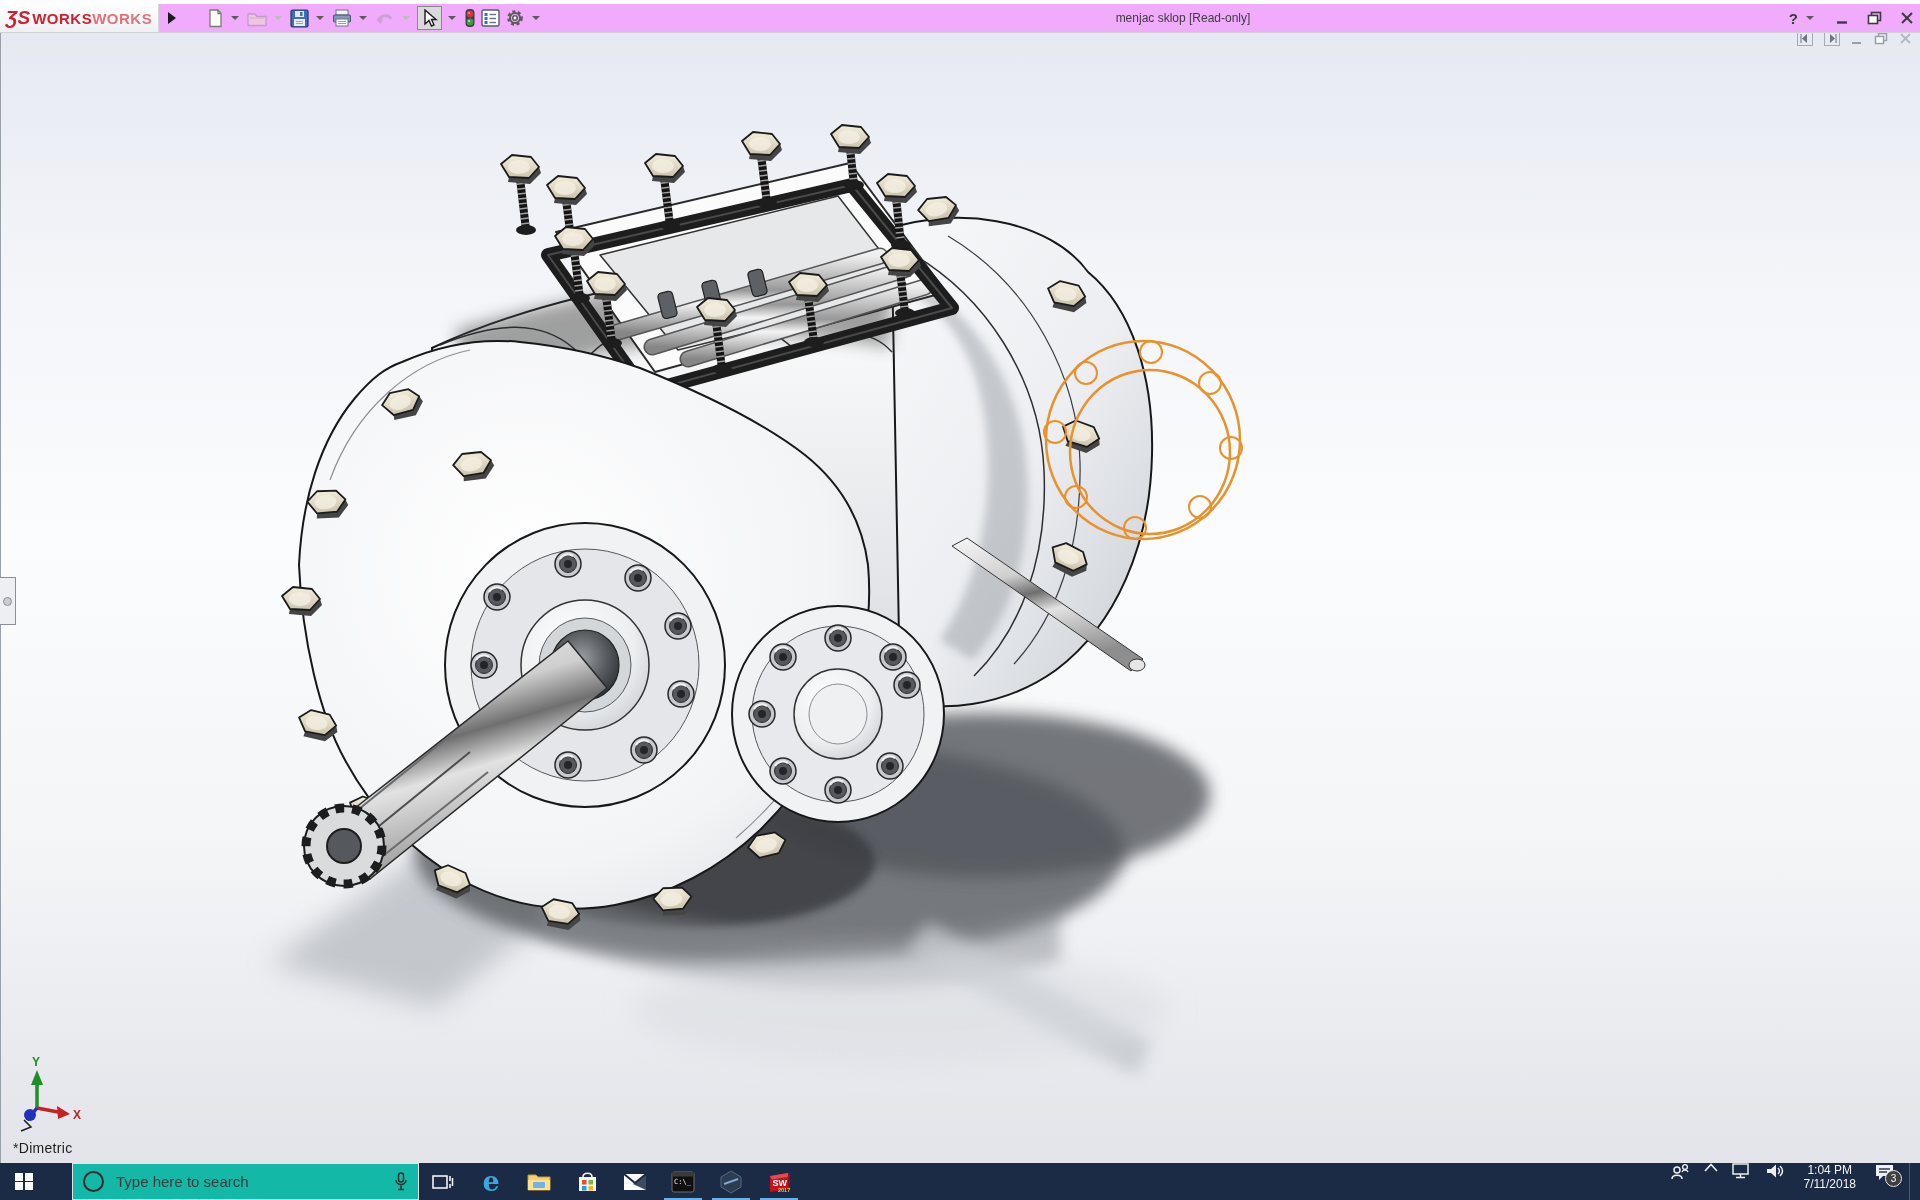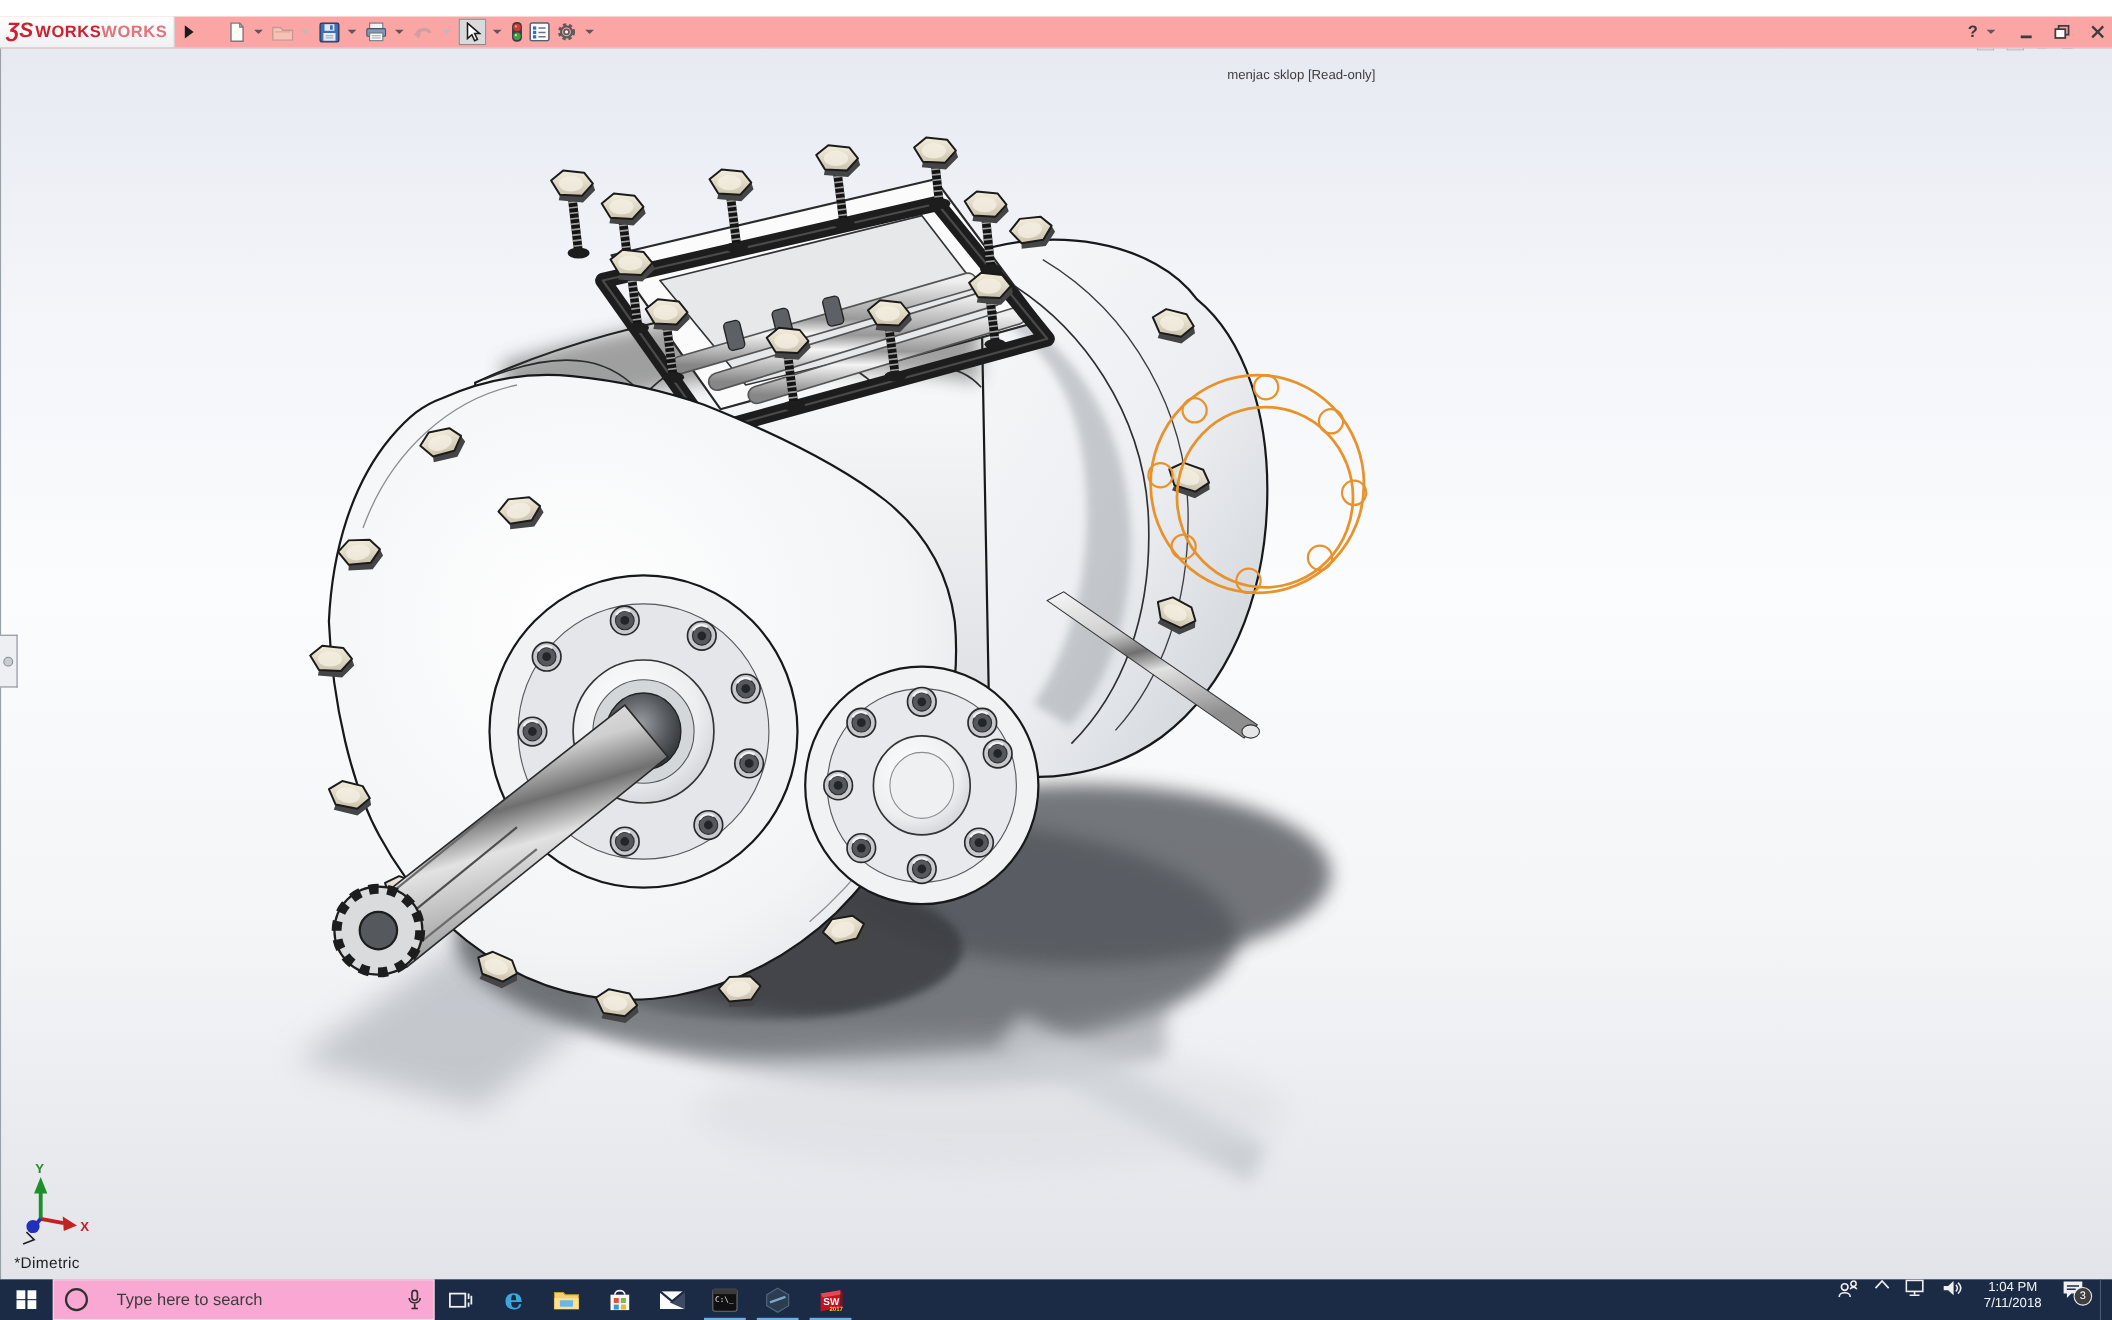--- a/index.html
+++ b/index.html
@@ -1,20 +1,20 @@
 <!DOCTYPE html>
 <html><head>
 <meta charset="utf-8">
 <style>
   html,body{margin:0;padding:0;background:#000;}
   .screen{position:relative;width:1920px;height:1200px;overflow:hidden;
     font-family:"Liberation Sans",sans-serif;background:#fff;}
 
   
-  .titlebar{position:absolute;top:15px;left:0;right:0;height:28px;background:#fca5a5;
+  .titlebar{position:absolute;top:4px;left:0;right:0;height:28px;background:#f0abfc;
     border-bottom:1px solid #cfd2d6;z-index:10;}
   .logo-block{position:absolute;left:0;top:0;width:158px;height:28px;
     background:linear-gradient(#ffffff,#eef0f2);display:flex;align-items:center;
     justify-content:center;border-right:1px solid #d7d7d7;}
   .logo-prefix{color:#d0202e;font-weight:bold;font-style:italic;font-size:19px;margin-right:2px;}
   .logo-solid{color:#d0202e;font-weight:bold;font-size:15px;letter-spacing:.5px;}
   .logo-works{color:#e2737b;font-weight:bold;font-size:15px;letter-spacing:.5px;}
   .flyout-arrow{position:absolute;left:163px;top:3px;width:18px;height:22px;
     display:flex;align-items:center;justify-content:center;}
   .flyout-arrow:after{content:"";border-left:8px solid #1b1b1b;border-top:6px solid transparent;
@@ -22,21 +22,21 @@
   .toolbar{position:absolute;left:205px;top:0;height:28px;display:flex;align-items:center;gap:3px;}
   .tbtn{display:flex;align-items:center;height:24px;padding:0 1px;}
   .tbtn svg{display:block;}
   .caret{width:0;height:0;border-left:4px solid transparent;border-right:4px solid transparent;
     border-top:4px solid #5a5a5a;margin:0 4px 0 3px;}
   .caret.dis{border-top-color:#bcbcbc;}
   .disabled{opacity:.45;}
   .selbox{border:1px solid #8a8a8a;background:#dadada;height:22px;display:flex;
     align-items:center;padding:0 3px;}
   .win-title{position:absolute;left:1033px;top:0;width:300px;height:28px;line-height:28px;
-    text-align:center;font-size:12px;color:#3d3d3d;margin-top:39px;}
+    text-align:center;font-size:12px;color:#3d3d3d;}
   .title-controls{position:absolute;right:6px;top:0;height:28px;display:flex;align-items:center;gap:18px;}
   .help-q{font-size:15px;color:#3a3a3a;font-weight:bold;}
   .title-controls svg{display:block;}
 
   
   .viewport{position:absolute;top:28px;left:0;right:0;bottom:37px;
     background:linear-gradient(180deg,#e6e9f1 0%,#f3f5f9 22%,#fbfcfd 45%,#f4f5f7 72%,#e2e4e9 100%);
     border-left:1px solid #9aa0a8;z-index:0;}
   #model-svg{position:absolute;top:28px;left:0;width:1920px;height:1135px;z-index:1;}
   .doc-controls{position:absolute;top:31px;right:8px;z-index:3;display:flex;align-items:center;gap:11px;}
@@ -46,22 +46,22 @@
   .side-tab .pin{width:7px;height:7px;border-radius:50%;background:#c9ccd1;border:1px solid #8a8f99;}
   .orient-label{position:absolute;left:13px;top:1140px;z-index:3;font-size:14px;font-weight:normal;
     color:#1e1e1e;letter-spacing:.3px;}
 
   
   .taskbar{position:absolute;left:0;right:0;bottom:0;height:37px;background:#1b2a45;z-index:10;
     display:flex;align-items:stretch;}
   .tb-start{width:48px;display:flex;align-items:center;justify-content:center;}
   .winlogo{display:grid;grid-template-columns:8px 8px;grid-template-rows:8px 8px;gap:1.5px;}
   .winlogo span{background:#fdfdfd;}
-  .tb-search{width:347px;background:#f9a8d4;display:flex;align-items:center;padding:0 10px;gap:24px;
-    border:1px solid #e3e3e3;box-sizing:border-box;}
+  .tb-search{width:347px;background:#14b8a6;display:flex;align-items:center;padding:0 10px;gap:10px;
+    border:1px solid #e3e3e3;box-sizing:border-box;margin-left:24px;}
   .cortana-ring{width:17px;height:17px;border:2.5px solid #2f2f2f;border-radius:50%;flex:none;}
   .tb-search input{flex:1;border:none;background:transparent;outline:none;font-size:15px;
     color:#3a3a3a;font-family:"Liberation Sans",sans-serif;}
   .tb-search input::placeholder{color:#3c3c3c;opacity:1;}
   .tb-btn{width:48px;position:relative;display:flex;align-items:center;justify-content:center;}
   .tb-btn svg{display:block;}
   .run-line{position:absolute;bottom:0;left:5px;right:5px;height:2px;background:#6ab1e8;}
   .tb-spacer{flex:1;}
   .tray{display:flex;align-items:flex-start;gap:14px;padding-right:4px;}
   .tray svg{display:block;}

